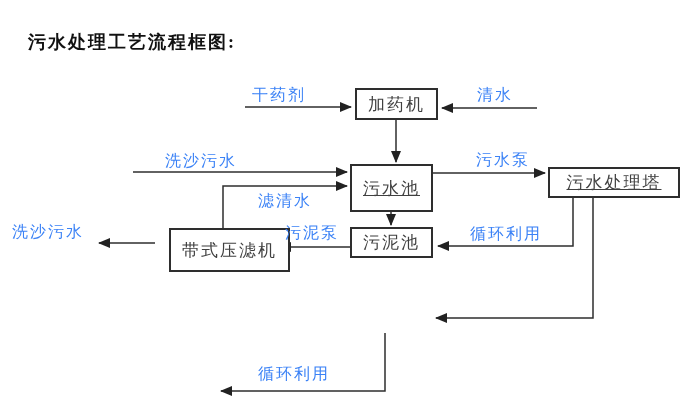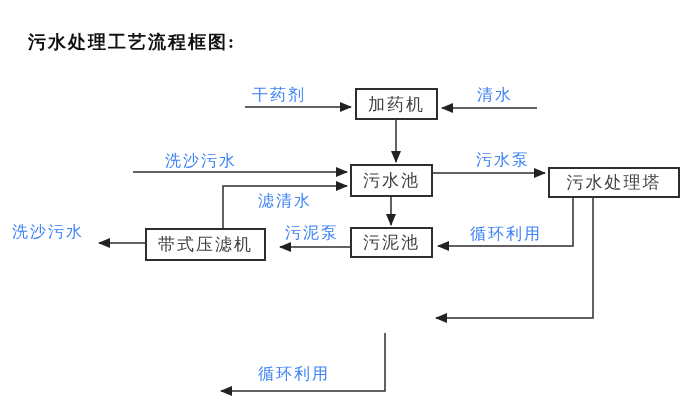--- a/index.html
+++ b/index.html
@@ -41,24 +41,24 @@
   }
   .elabel {
     position: absolute;
     font-size: 16px;
     letter-spacing: 2px;
     color: #3b82f6;
     white-space: nowrap;
   }
   
   #n-dosing { left: 355px; top: 88px;  width: 83px;  height: 32px; }
-  #n-sewage { left: 350px; top: 164px; width: 83px;  height: 33px; }
-  #n-tower  { left: 548px; top: 167px; width: 132px; height: 31px; }
+  #n-sewage { left: 350px; top: 164px; width: 83px;  height: 48px; text-decoration: underline; }
+  #n-tower  { left: 548px; top: 167px; width: 132px; height: 31px; text-decoration: underline; }
   #n-sludge { left: 350px; top: 227px; width: 83px;  height: 31px; }
-  #n-press  { left: 145px; top: 228px; width: 121px; height: 33px; }
+  #n-press  { left: 169px; top: 228px; width: 121px; height: 44px; }
   #n-clean  { left: 337px; top: 300px; width: 95px;  height: 33px; }
   
   #l-dry        { left: 252px; top: 85px;  }
   #l-cleanwater { left: 477px; top: 85px;  }
   #l-sand       { left: 165px; top: 151px; }
   #l-filter     { left: 258px; top: 191px; }
   #l-spump      { left: 476px; top: 150px; }
   #l-bottom     { left: 470px; top: 224px; }
   #l-sludgepump { left: 285px; top: 223px; }
   #l-mudcake    { left: 12px;  top: 222px; }

